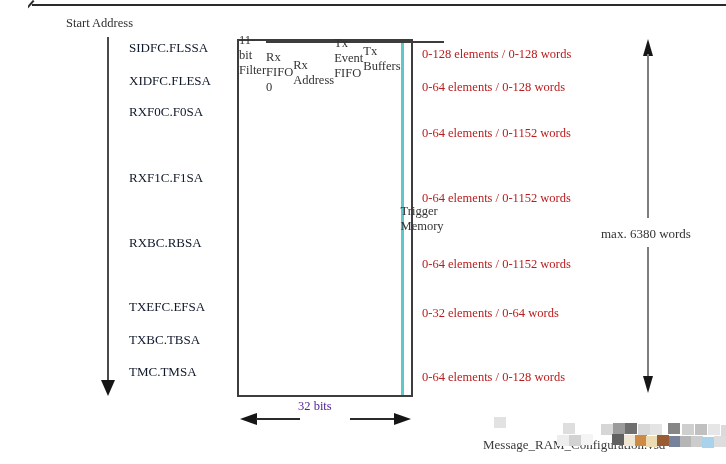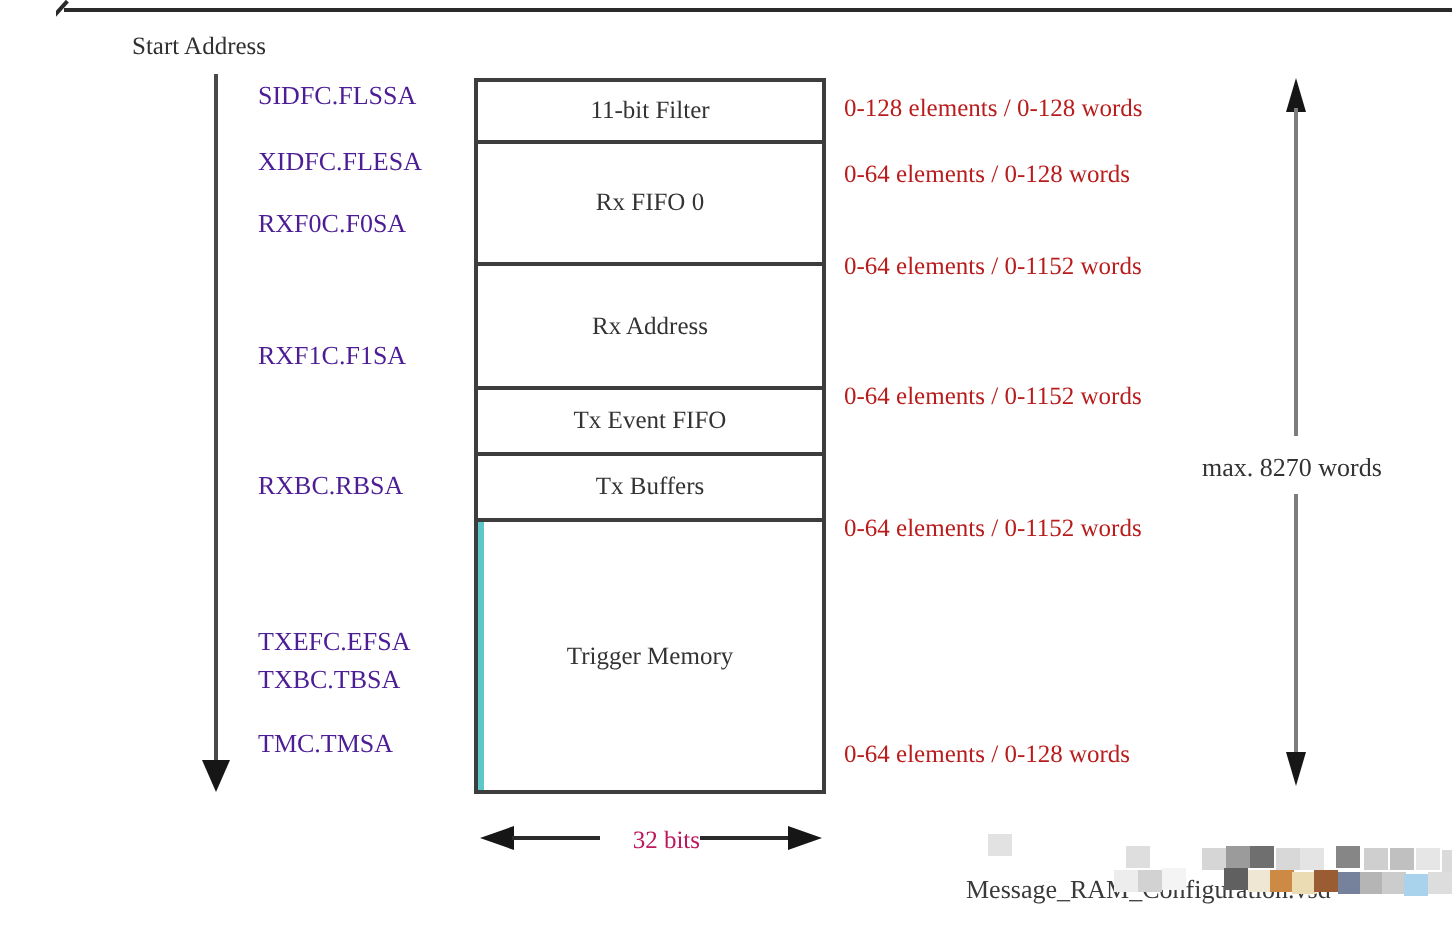--- a/index.html
+++ b/index.html
@@ -20,56 +20,56 @@
     transform:rotate(-48deg);transform-origin:left center;}
 
   .start-address{left:38px;top:16px;font-size:12.5px;color:#303030;}
 
   
   .left-arrow-shaft{left:79px;top:37px;width:2px;height:344px;background:#4a4a4a;}
   .left-arrow-head{left:73px;top:380px;width:0;height:0;
     border-left:7px solid transparent;border-right:7px solid transparent;
     border-top:16px solid #161616;}
 
-  .reg-label{left:101px;font-size:13px;color:#4c1d95;white-space:nowrap;}
+  .reg-label{left:101px;font-size:13px;color:#0f172a;white-space:nowrap;}
 
   
   .mem-stack{
     left:209px;top:39px;width:176px;height:358px;
     border:2px solid #3d3d3d;box-sizing:border-box;
-    display:flex;flex-direction:column;
+    display:flex;flex-direction:row;
   }
   .mem-box{
     display:flex;align-items:center;justify-content:center;
     font-size:12.5px;color:#333;
     border-top:2px solid #3d3d3d;
     box-sizing:content-box;
   }
   .mem-box:first-child{border-top:none;}
-  .mem-box.teal-edge{box-shadow:inset 3px 0 0 #5ec7c7;text-align:right;}
+  .mem-box.teal-edge{box-shadow:inset 3px 0 0 #5ec7c7;}
 
   .range-label{left:394px;font-size:12.5px;color:#b91c1c;white-space:nowrap;}
 
   
   .r-arrow-head-up{left:615px;top:39px;width:0;height:0;
     border-left:5px solid transparent;border-right:5px solid transparent;
     border-bottom:17px solid #161616;}
   .r-arrow-shaft-top{left:619px;top:54px;width:2px;height:164px;background:#7d7d7d;}
   .total-label{left:573px;top:226px;font-size:13px;color:#333;white-space:nowrap;}
   .r-arrow-shaft-bottom{left:619px;top:247px;width:2px;height:132px;background:#7d7d7d;}
   .r-arrow-head-down{left:615px;top:376px;width:0;height:0;
     border-left:5px solid transparent;border-right:5px solid transparent;
     border-top:17px solid #161616;}
 
   
   .w-arrow-head-left{left:212px;top:413px;width:0;height:0;
     border-top:6px solid transparent;border-bottom:6px solid transparent;
     border-right:17px solid #161616;}
   .w-arrow-line-left{left:228px;top:418px;width:44px;height:2px;background:#2a2a2a;}
-  .width-label{left:270px;top:413px;width:52px;text-align:right;font-size:12.5px;color:#be185d;}
+  .width-label{left:270px;top:399px;width:52px;text-align:left;font-size:12.5px;color:#4c1d95;}
   .w-arrow-line-right{left:322px;top:418px;width:44px;height:2px;background:#2a2a2a;}
   .w-arrow-head-right{left:366px;top:413px;width:0;height:0;
     border-top:6px solid transparent;border-bottom:6px solid transparent;
     border-left:17px solid #161616;}
 
   .filename{left:455px;top:437px;font-size:13px;color:#3a3a3a;white-space:nowrap;}
 
   #watermark{left:0;top:0;width:726px;height:464px;pointer-events:none;}
   .wm-px{position:absolute;width:12px;height:11px;}
 </style>
@@ -83,21 +83,21 @@
 
   <div class="abs start-address">Start Address</div>
   <div class="abs left-arrow-shaft"></div>
   <div class="abs left-arrow-head"></div>
 
   <div class="abs reg-label" style="top:40px">SIDFC.FLSSA</div>
   <div class="abs reg-label" style="top:73px">XIDFC.FLESA</div>
   <div class="abs reg-label" style="top:104px">RXF0C.F0SA</div>
   <div class="abs reg-label" style="top:170px">RXF1C.F1SA</div>
   <div class="abs reg-label" style="top:235px">RXBC.RBSA</div>
-  <div class="abs reg-label" style="top:313px">TXEFC.EFSA</div>
+  <div class="abs reg-label" style="top:299px">TXEFC.EFSA</div>
   <div class="abs reg-label" style="top:332px">TXBC.TBSA</div>
   <div class="abs reg-label" style="top:364px">TMC.TMSA</div>
 
   <div class="abs mem-stack">
     <div class="mem-box" style="height:29px">
         <span>11-bit Filter</span>
       </div>
     <div class="mem-box" style="height:59px">
         <span>Rx FIFO 0</span>
       </div>
@@ -113,25 +113,26 @@
     <div class="mem-box teal-edge" style="flex:1">
         <span>Trigger Memory</span>
       </div>
   </div>
 
   <div class="abs range-label" style="top:47px">0-128 elements / 0-128 words</div>
   <div class="abs range-label" style="top:80px">0-64 elements / 0-128 words</div>
   <div class="abs range-label" style="top:126px">0-64 elements / 0-1152 words</div>
   <div class="abs range-label" style="top:191px">0-64 elements / 0-1152 words</div>
   <div class="abs range-label" style="top:257px">0-64 elements / 0-1152 words</div>
+  <div class="abs range-label" style="top:306px">0-32 elements / 0-64 words</div>
   <div class="abs range-label" style="top:370px">0-64 elements / 0-128 words</div>
 
   <div class="abs r-arrow-head-up"></div>
   <div class="abs r-arrow-shaft-top"></div>
-  <div class="abs total-label">max. 8270 words</div>
+  <div class="abs total-label">max. 6380 words</div>
   <div class="abs r-arrow-shaft-bottom"></div>
   <div class="abs r-arrow-head-down"></div>
 
   <div class="abs w-arrow-head-left"></div>
   <div class="abs w-arrow-line-left"></div>
   <div class="abs width-label">32 bits</div>
   <div class="abs w-arrow-line-right"></div>
   <div class="abs w-arrow-head-right"></div>
 
   <div class="abs filename">Message_RAM_Configuration.vsd</div>

